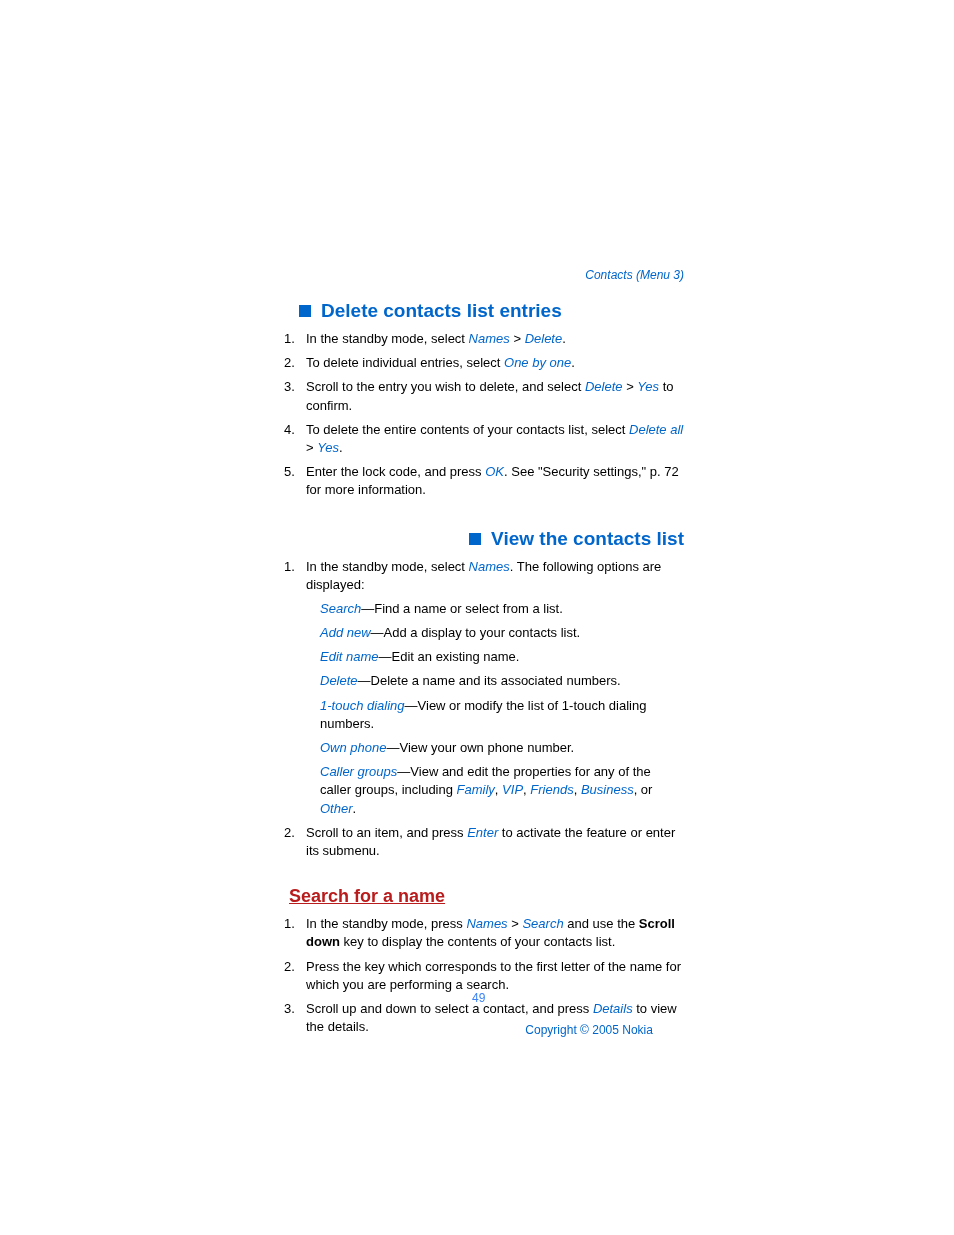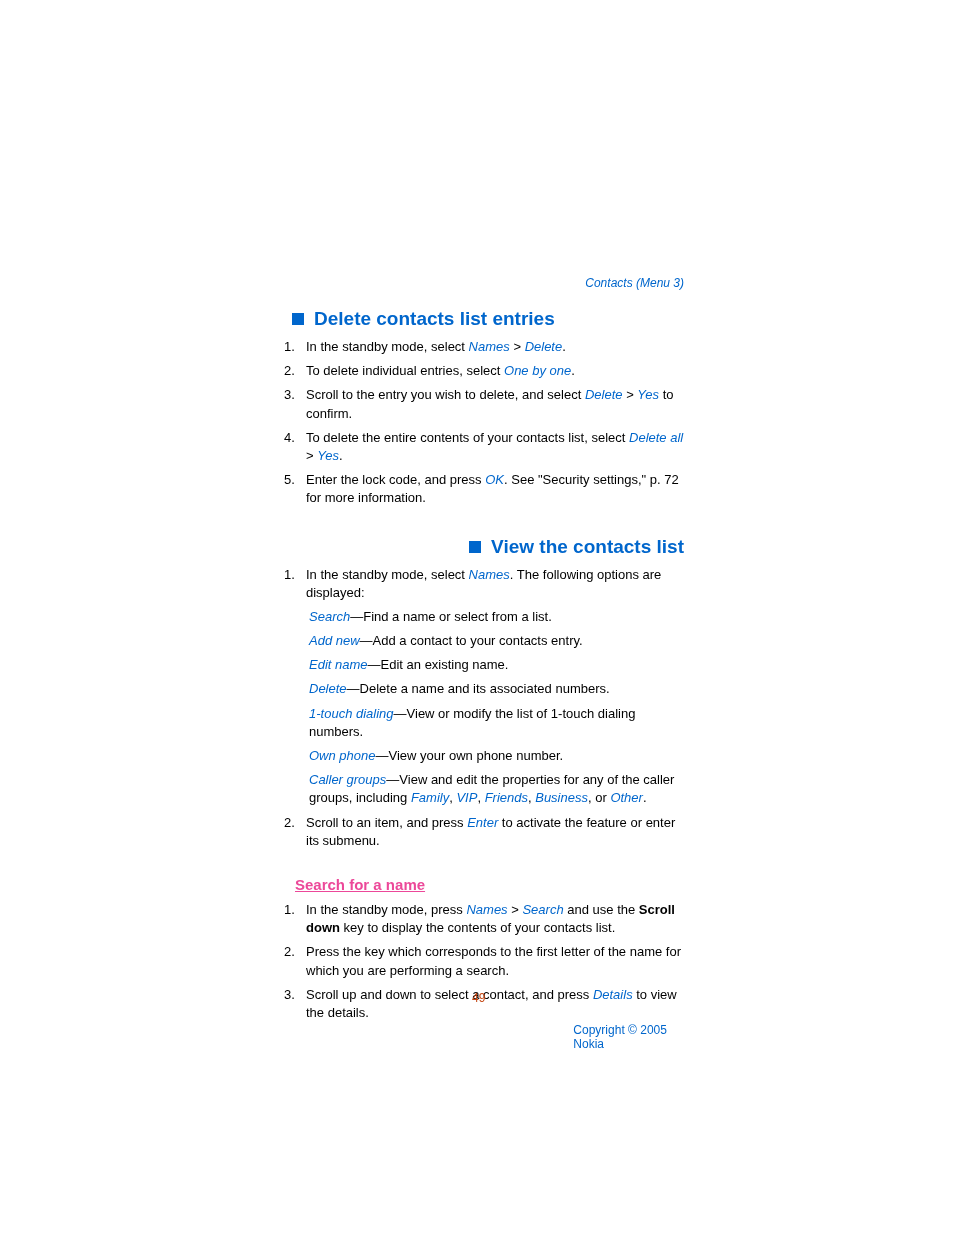--- a/index.html
+++ b/index.html
@@ -9,51 +9,51 @@
     font-family: Arial, Helvetica, sans-serif;
     font-size: 13px;
     color: #000;
     width: 954px;
     height: 1235px;
     position: relative;
   }
   .page {
     position: absolute;
     left: 284px;
-    top: 276px;
+    top: 268px;
     width: 400px;
   }
   .header-link {
     color: #0066cc;
     font-style: italic;
     font-size: 12px;
     text-align: right;
     margin-bottom: 18px;
   }
   h1 {
     color: #0066cc;
     font-size: 19px;
     font-weight: bold;
-    margin: 0 0 8px 8px;
+    margin: 0 0 8px 15px;
     display: flex;
     align-items: center;
   }
   .square {
     display: inline-block;
     width: 12px;
     height: 12px;
     background: #0066cc;
     margin-right: 10px;
   }
   h2 {
-    font-size: 15px;
+    font-size: 18px;
     font-weight: bold;
     text-decoration: underline;
-    margin: 26px 0 8px 11px;
-    color: #ec4899;
+    margin: 26px 0 8px 5px;
+    color: #b91c1c;
   }
   ol {
     margin: 0;
     padding-left: 0;
     list-style: none;
     counter-reset: item;
   }
   ol > li {
     counter-increment: item;
     margin-bottom: 6px;
@@ -66,42 +66,42 @@
     position: absolute;
     left: 0;
     top: 0;
     font-size: 13px;
   }
   .blue-italic {
     color: #0066cc;
     font-style: italic;
   }
   .def-list {
-    margin: 6px 3px;
+    margin: 6px 14px;
   }
   .def-item {
     margin-bottom: 6px;
     line-height: 1.4;
   }
   .bold {
     font-weight: bold;
   }
   .footer {
     position: absolute;
     left: 284px;
     top: 991px;
     width: 400px;
     font-size: 12px;
     display: flex;
     justify-content: flex-start;
   }
   .page-num {
-    color: #c2410c;
+    color: #3b82f6;
     margin-left: 188px;
-    margin-right: 88px;
+    margin-right: 40px;
   }
   .copyright {
     color: #0066cc;
     margin-top: 32px;
   }
   .section-gap { margin-top: 28px; justify-content: flex-end; }
 </style>
 </head>
 <body>
 
@@ -122,21 +122,21 @@
 
   <h1 class="section-gap">
     <span class="square"></span>
     <span>View the contacts list</span>
   </h1>
   <ol>
     <li>
       <span>In the standby mode, select </span><span class="blue-italic">Names</span><span>. The following options are displayed:</span>
       <div class="def-list">
         <div class="def-item"><span class="blue-italic">Search</span><span>—Find a name or select from a list.</span></div>
-        <div class="def-item"><span class="blue-italic">Add new</span><span>—Add a contact to your contacts entry.</span></div>
+        <div class="def-item"><span class="blue-italic">Add new</span><span>—Add a display to your contacts list.</span></div>
         <div class="def-item"><span class="blue-italic">Edit name</span><span>—Edit an existing name.</span></div>
         <div class="def-item"><span class="blue-italic">Delete</span><span>—Delete a name and its associated numbers.</span></div>
         <div class="def-item"><span class="blue-italic">1-touch dialing</span><span>—View or modify the list of 1-touch dialing numbers.</span></div>
         <div class="def-item"><span class="blue-italic">Own phone</span><span>—View your own phone number.</span></div>
         <div class="def-item"><span class="blue-italic">Caller groups</span><span>—View and edit the properties for any of the caller groups, including </span><span class="blue-italic">Family</span><span>, </span><span class="blue-italic">VIP</span><span>, </span><span class="blue-italic">Friends</span><span>, </span><span class="blue-italic">Business</span><span>, or </span><span class="blue-italic">Other</span><span>.</span></div>
       </div>
     </li>
     <li><span>Scroll to an item, and press </span><span class="blue-italic">Enter</span><span> to activate the feature or enter its submenu.</span></li>
   </ol>
 

